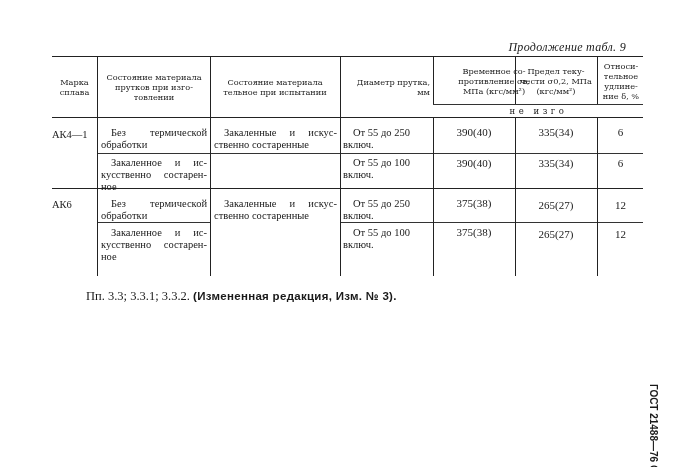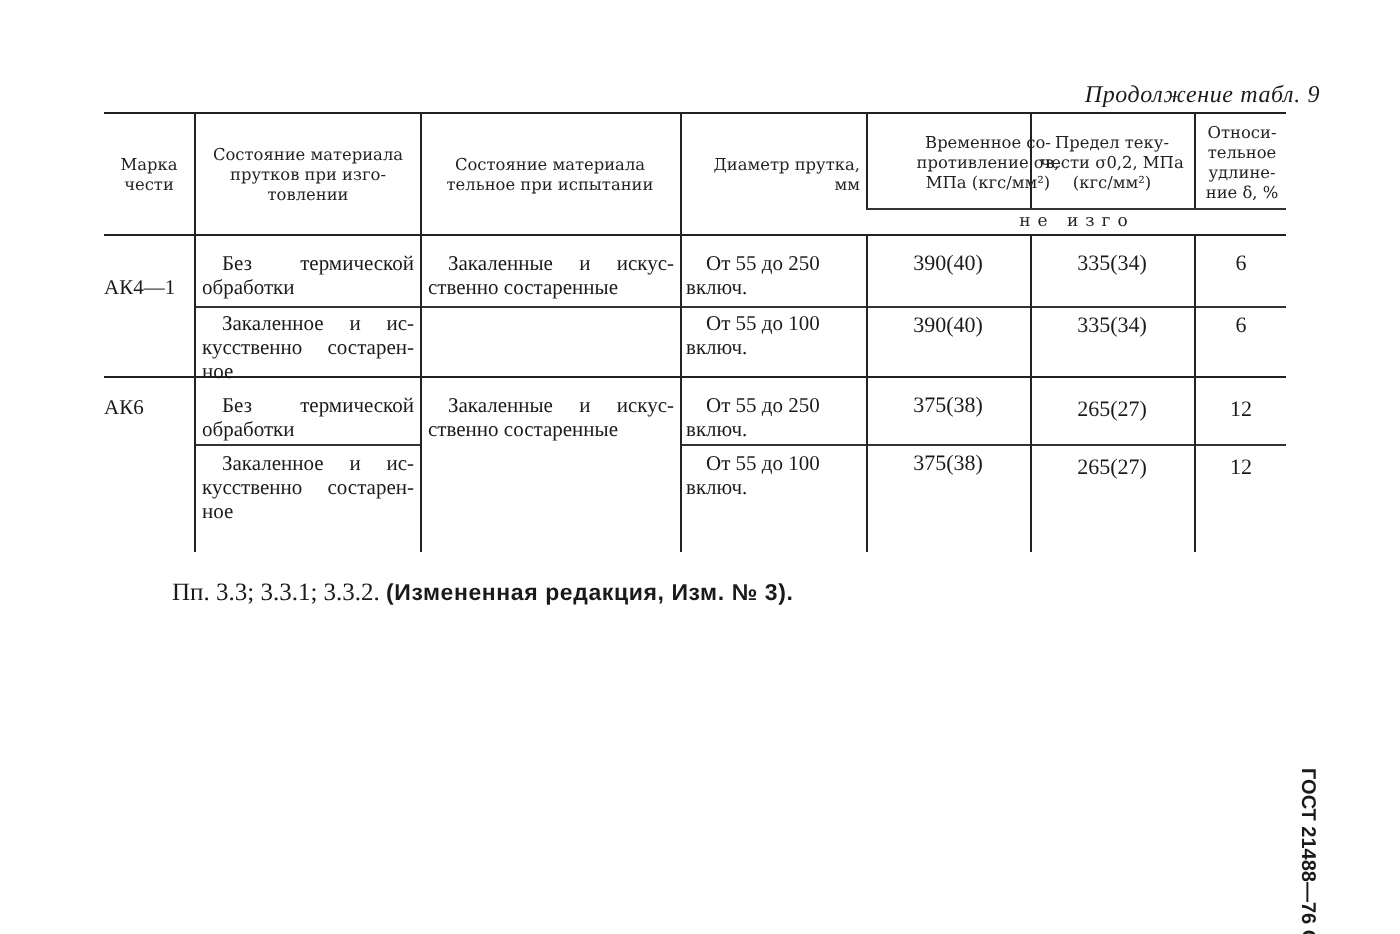--- a/index.html
+++ b/index.html
@@ -1,19 +1,19 @@
 <!DOCTYPE html>
 <html><head>
 <meta charset="utf-8">
 <style>
   html, body { margin:0; padding:0; background:#ffffff; }
   body { width:700px; height:467px; position:relative; overflow:hidden;
          font-family:"DejaVu Serif", "Liberation Serif", serif; color:#1a1a1a; }
   .abs { position:absolute; }
-  .caption { right:40px; top:40px; font-family:"Liberation Serif", serif; font-style:italic;
+  .caption { right:74px; top:40px; font-family:"Liberation Serif", serif; font-style:italic;
              font-size:12px; letter-spacing:0.3px;text-align:center; }
   .hline { position:absolute; height:0; border-top:1.6px solid #222; }
   .hline.thin { border-top:1px solid #333; }
   .vline { position:absolute; width:0; border-left:1.2px solid #222; }
   .hdr { position:absolute; font-size:8.2px; line-height:10px; text-align:center; color:#222;
          display:flex; align-items:center; justify-content:center; }
   .cell { position:absolute; font-size:10.5px; line-height:12px; font-family:"Liberation Serif", serif; }
   .just { text-align:justify; text-align-last:left; }
   .num { text-align:center; font-family:"Liberation Serif", serif; font-size:11px; }
   .spaced { letter-spacing:3.5px; font-size:8.5px; }
@@ -40,30 +40,30 @@
   <div class="vline" style="left:97px; top:56px; height:220px;"></div>
   <div class="vline" style="left:210px; top:56px; height:220px;"></div>
   <div class="vline" style="left:340px; top:56px; height:220px;"></div>
   <div class="vline" style="left:433px; top:56px; height:48px;"></div>
   <div class="vline" style="left:433px; top:117px; height:159px;"></div>
   <div class="vline" style="left:515px; top:56px; height:48px;"></div>
   <div class="vline" style="left:515px; top:117px; height:159px;"></div>
   <div class="vline" style="left:597px; top:56px; height:48px;"></div>
   <div class="vline" style="left:597px; top:117px; height:159px;"></div>
 
-  <div class="hdr" style="left:52px; width:45px; top:57px; height:60px;">Марка чести</div>
+  <div class="hdr" style="left:52px; width:45px; top:57px; height:60px;">Марка сплава</div>
   <div class="hdr" style="left:104px; width:100px; top:57px; height:60px;">Состояние материала прутков при изго­товлении</div>
   <div class="hdr" style="left:214px; width:122px; top:57px; height:60px;">Состояние материала тельное при испытании</div>
   <div class="hdr" style="left:344px; width:86px; top:57px; height:60px;text-align:right;">Диаметр прутка, мм</div>
   <div class="hdr" style="left:436px; width:76px; top:57px; height:47px;margin-left:20px;">Временное со­противление σв, МПа (кгс/мм²)</div>
   <div class="hdr" style="left:518px; width:76px; top:57px; height:47px;">Предел теку­чести σ0,2, МПа (кгс/мм²)</div>
   <div class="hdr" style="left:599px; width:44px; top:57px; height:47px;">Относи­тельное удлине­ние δ, %</div>
   <div class="hdr spaced" style="left:434px; width:209px; top:104px; height:13px;">не изго</div>
 
-  <div class="cell" style="left:52px; top:139px;">АК4—1</div>
+  <div class="cell" style="left:52px; top:129px;">АК4—1</div>
   <div class="cell just" style="left:101px; width:106px; top:127px; text-indent:10px;">Без термической обработки</div>
   <div class="cell just" style="left:214px; width:123px; top:127px; text-indent:10px;">Закаленные и искус­ственно состаренные</div>
   <div class="cell" style="left:343px; width:68px; top:127px; text-indent:10px;">От 55 до 250 включ.</div>
   <div class="cell num" style="left:434px; width:80px; top:126px;">390(40)</div>
   <div class="cell num" style="left:516px; width:80px; top:126px;">335(34)</div>
   <div class="cell num" style="left:598px; width:45px; top:126px;">6</div>
 
   <div class="cell just" style="left:101px; width:106px; top:157px; text-indent:10px;">Закаленное и ис­кусственно состарен­ное</div>
   <div class="cell" style="left:343px; width:68px; top:157px; text-indent:10px;">От 55 до 100 включ.</div>
   <div class="cell num" style="left:434px; width:80px; top:157px;">390(40)</div>

